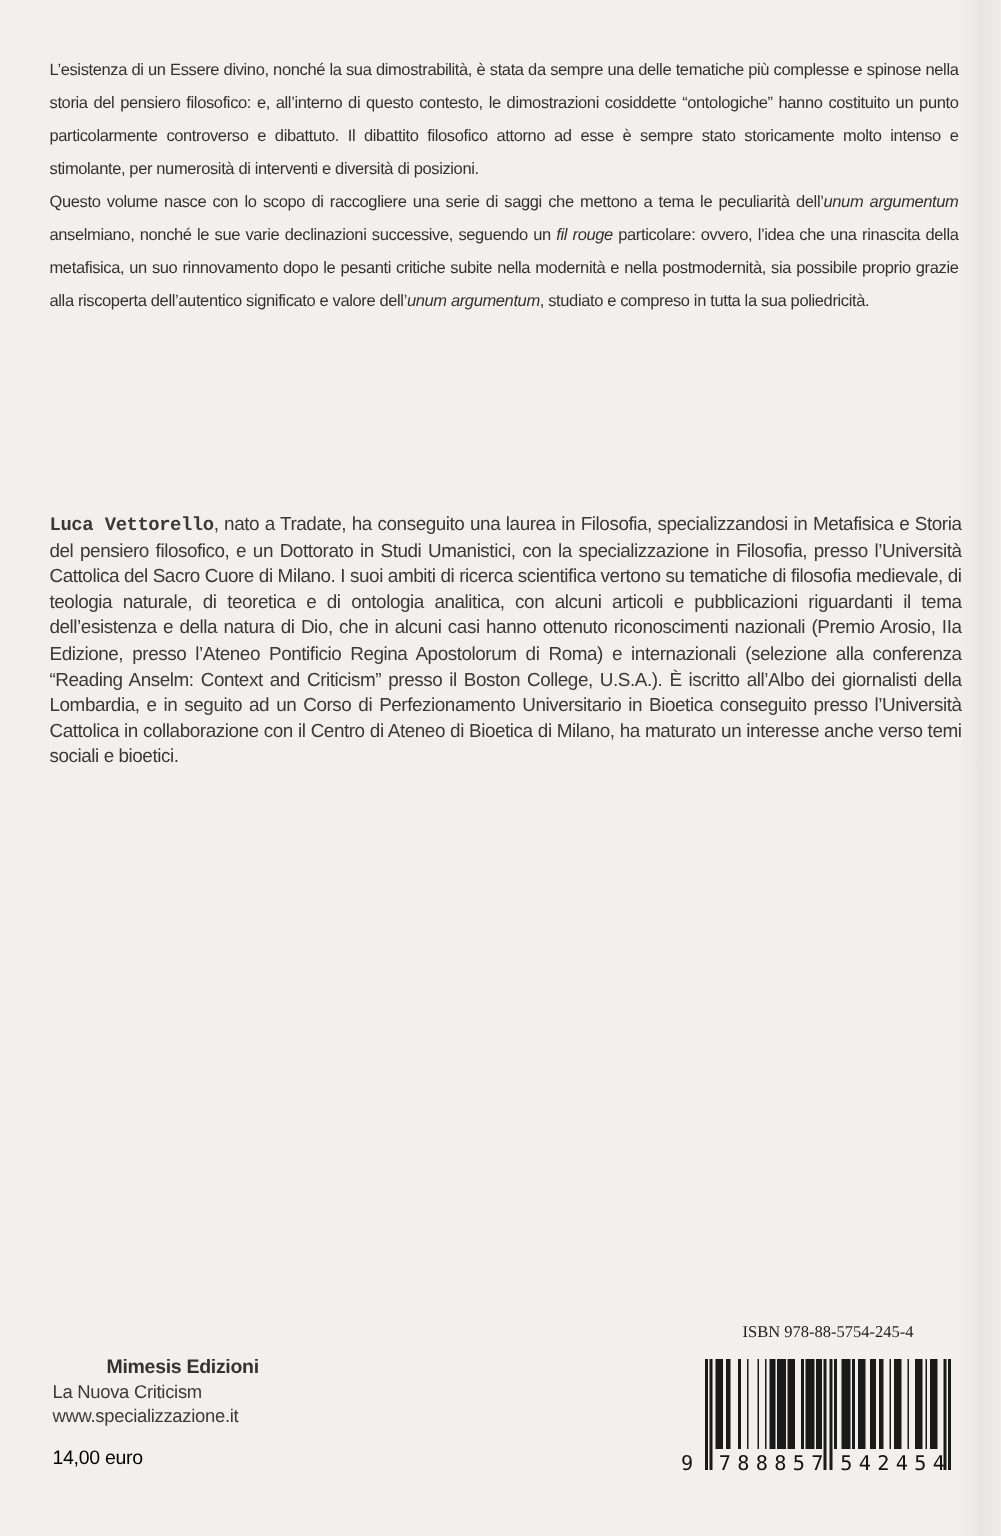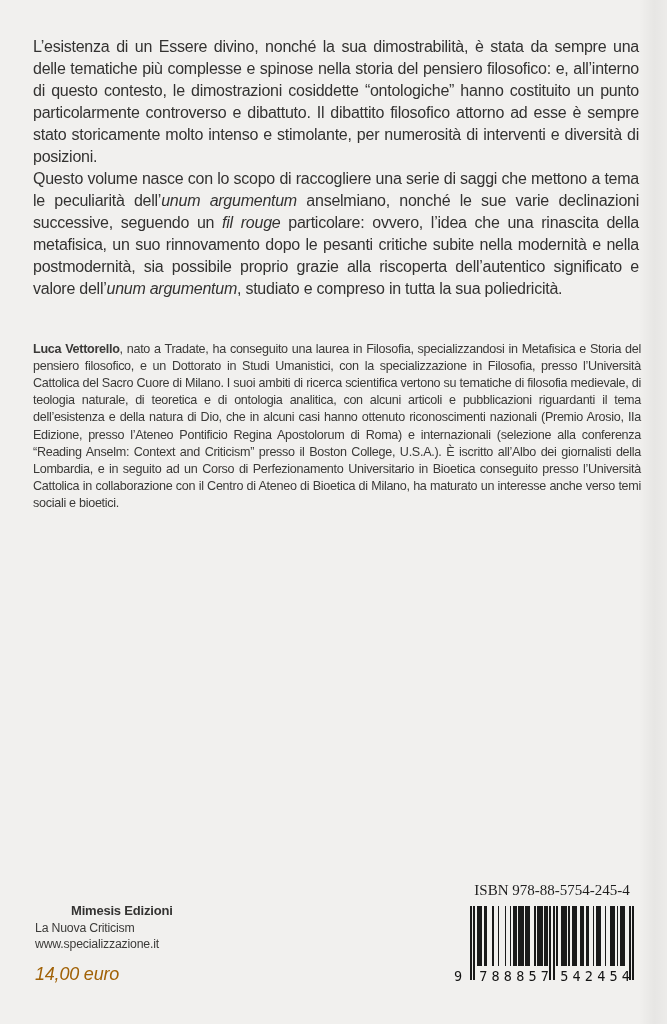--- a/index.html
+++ b/index.html
@@ -9,43 +9,43 @@
     font-family: "Liberation Sans", sans-serif;
     color: #323130;
   }
   .edge-shade {
     position: absolute; top: 0; right: 0; width: 28px; height: 100%;
     background: linear-gradient(90deg, rgba(0,0,0,0) 0%, rgba(0,0,0,0.045) 55%, rgba(0,0,0,0.02) 100%);
     pointer-events: none;
   }
   .synopsis {
     position: absolute; left: 33px; top: 36px; width: 606px;
-    font-size: 16px; line-height: 22px; letter-spacing: -0.25px;
+    font-size: 11px; line-height: 22px; letter-spacing: -0.25px;
     text-align: justify; color: #333231;
   }
   .synopsis p { margin: 0; }
   .synopsis i { }
   .bio {
     position: absolute; left: 33px; top: 328px; width: 608px;
     font-size: 12.6px; line-height: 17.2px; letter-spacing: -0.3px;
     text-align: justify; color: #3a3937;
   }
-  .bio b { font-weight: bold; }
+  .bio b { font-weight: bold; font-family: Liberation Mono, monospace; }
   .publisher {
     position: absolute; left: 35px; top: 903px;
     font-size: 12.3px; line-height: 16.5px; letter-spacing: -0.2px; color: #3c3b39;
   }
   .publisher .pub-name { font-weight: bold; font-size: 13px; color: #343332; padding-left: 36px; }
   .price {
     position: absolute; left: 35px; top: 964px;
-    font-size: 18px; letter-spacing: -0.2px; color: #a16207; font-style: italic;
+    font-size: 13px; letter-spacing: -0.2px; color: #000000;
   }
   .isbn-label {
     position: absolute; left: 468px; top: 882px; width: 168px;
-    font-family: "Liberation Serif", serif; font-size: 15px; color: #1d1d1d;
+    font-family: "Liberation Serif", serif; font-size: 11px; color: #1d1d1d;
     text-align: center; white-space: nowrap;
   }
   .barcode {
     position: absolute; left: 470px; top: 906px; width: 164px; height: 82px;
   }
   .bc-bar { position: absolute; top: 0; height: 60px; background: #1a1a1a; }
   .bc-guard { height: 74px; }
   .bc-digit-first, .bc-digits {
     position: absolute; top: 61px; height: 18px;
     font-family: "DejaVu Sans Mono", monospace; font-size: 13.5px; line-height: 18px;

